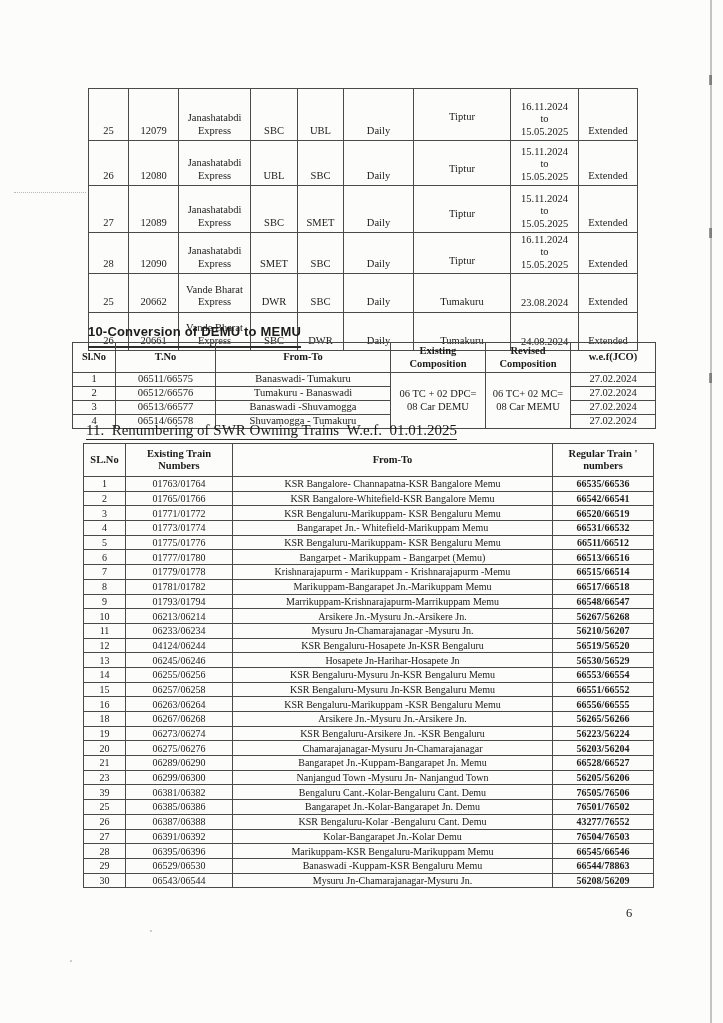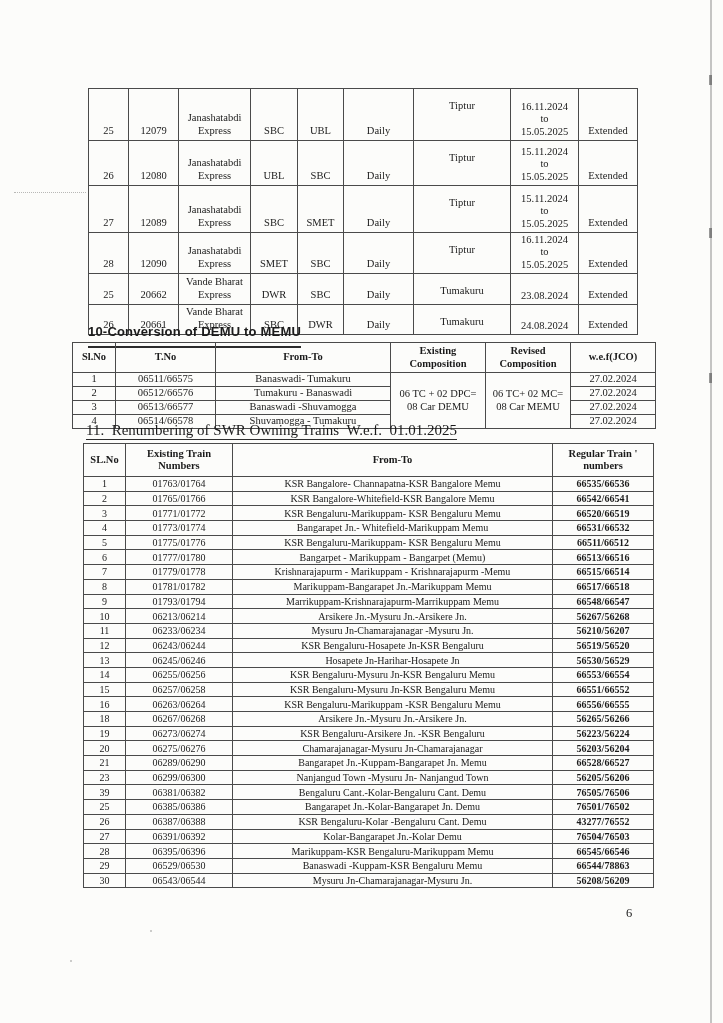--- a/index.html
+++ b/index.html
@@ -11,21 +11,21 @@
   table.tbl{position:absolute;border-collapse:collapse;table-layout:fixed;background:transparent;}
   .tbl th,.tbl td{
     border:1px solid #4a4a4a;text-align:center;vertical-align:middle;
     padding:1px 2px;overflow:hidden;font-size:10.5px;line-height:1.18;
   }
   .tbl th{font-weight:bold;}
 
   
   #cont-table{left:88px;top:88px;width:549px;}
   #cont-table td{vertical-align:bottom;padding-bottom:3px;}
-  #cont-table td.c-station{vertical-align:top;padding-top:11px;}
+  #cont-table td.c-station{vertical-align:top;padding-top:22px;}
   #cont-table td.c-period{vertical-align:bottom;padding-bottom:2px;}
   #cont-table tr:nth-child(1){height:52px;}
   #cont-table tr:nth-child(2){height:45px;}
   #cont-table tr:nth-child(3){height:47px;}
   #cont-table tr:nth-child(4){height:38px;}
   #cont-table tr:nth-child(5){height:31px;}
   #cont-table tr:nth-child(6){height:30px;}
 
   
   .h10{
@@ -295,21 +295,21 @@
           <td class="c-regular">56267/56268</td>
         </tr>
         <tr>
           <td>11</td>
           <td>06233/06234</td>
           <td>Mysuru Jn-Chamarajanagar -Mysuru Jn.</td>
           <td class="c-regular">56210/56207</td>
         </tr>
         <tr>
           <td>12</td>
-          <td>06243/06244</td>
+          <td>04124/06244</td>
           <td>KSR Bengaluru-Hosapete Jn-KSR Bengaluru</td>
           <td class="c-regular">56519/56520</td>
         </tr>
         <tr>
           <td>13</td>
           <td>06245/06246</td>
           <td>Hosapete Jn-Harihar-Hosapete Jn</td>
           <td class="c-regular">56530/56529</td>
         </tr>
         <tr>

